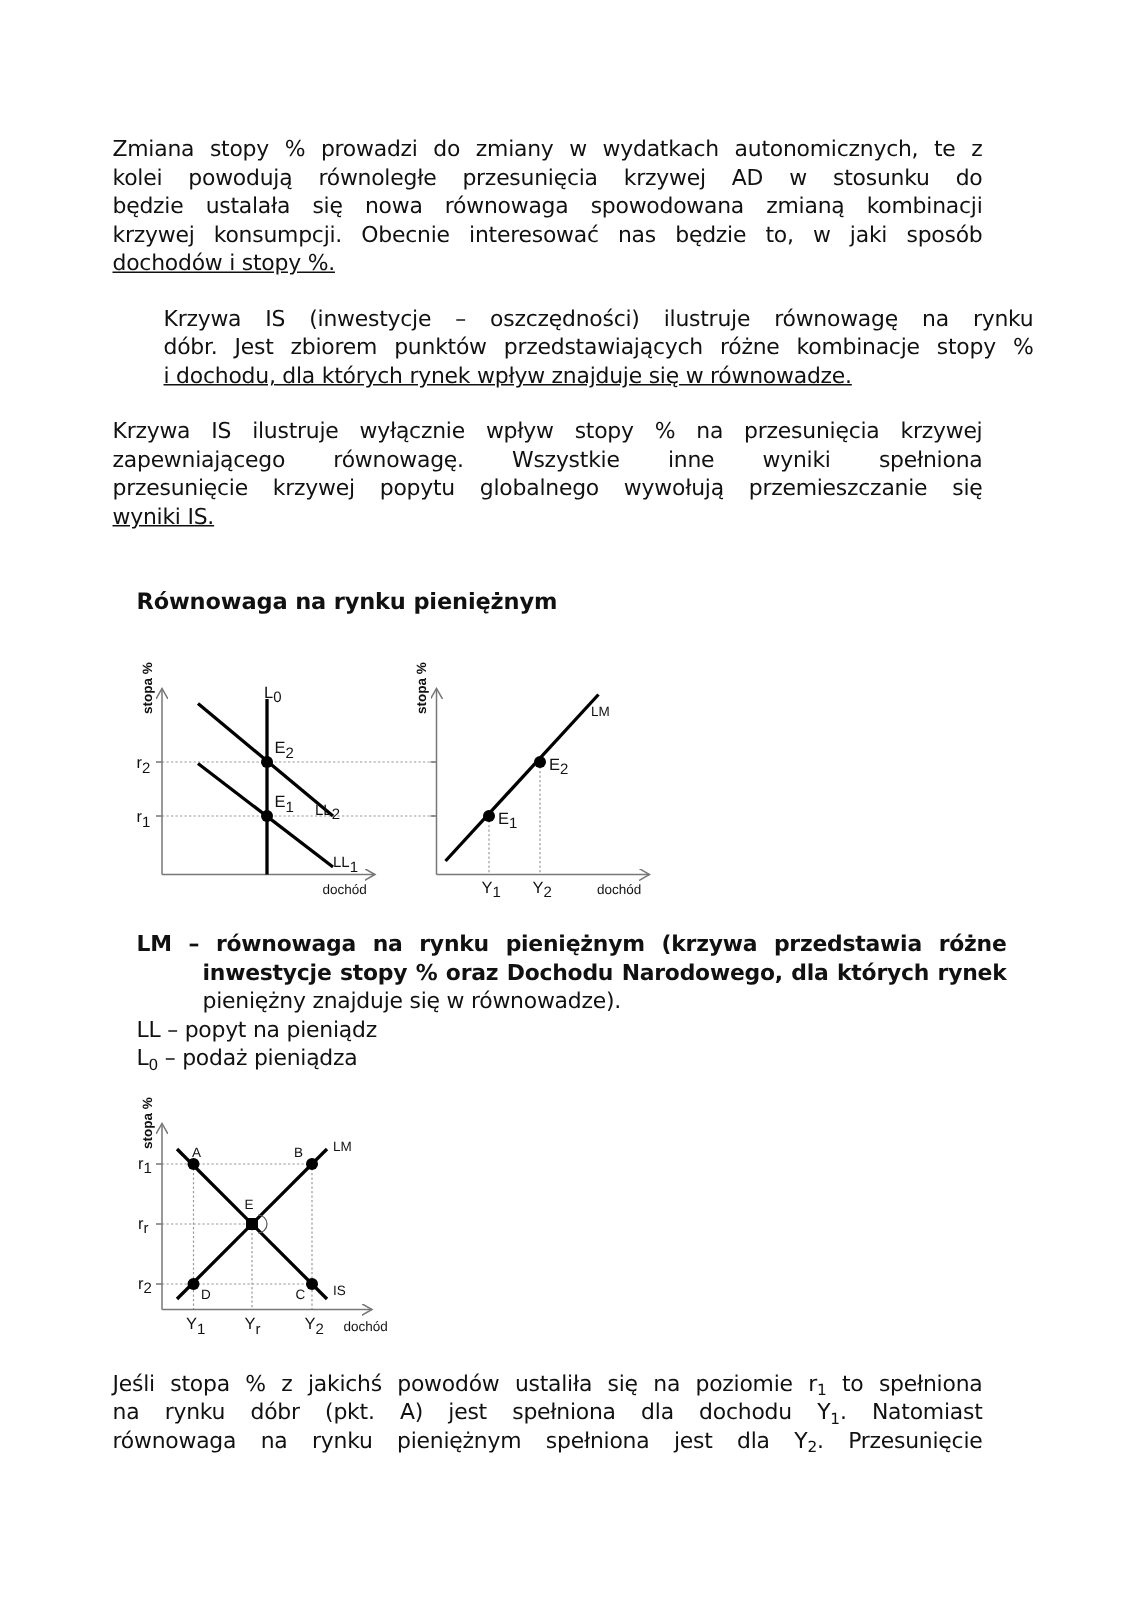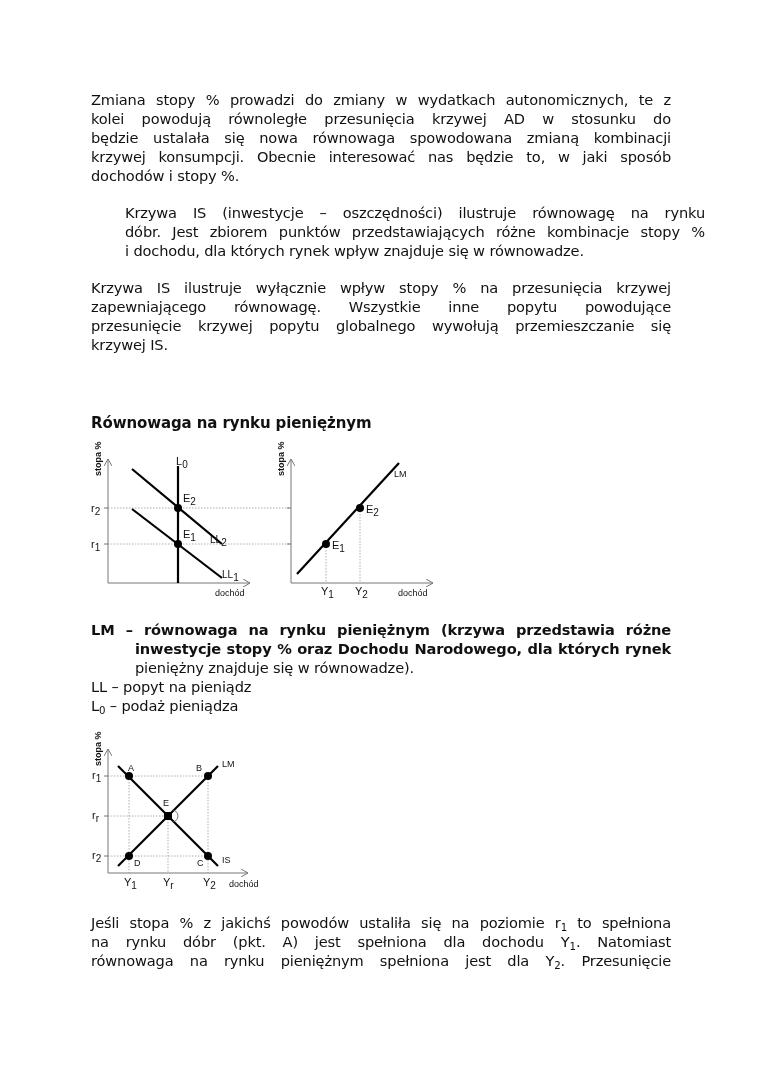--- a/index.html
+++ b/index.html
@@ -1,20 +1,20 @@
 <!DOCTYPE html>
 <html><head>
   <meta charset="utf-8">
   <style>
     html, body { margin: 0; padding: 0; background: #ffffff; }
     body { width: 760px; height: 1075px; position: relative; overflow: hidden; font-family: "DejaVu Sans", sans-serif; color: #111; }
-    .para { position: absolute; left: 91px; width: 580px; font-size: 14.6px; line-height: 19px; text-align: justify; letter-spacing: -0.15px; }
+    .para { position: absolute; left: 75px; width: 580px; font-size: 14.6px; line-height: 19px; text-align: justify; letter-spacing: -0.15px; }
     .para .ln { display: block; text-align: justify; text-align-last: justify; white-space: nowrap; }
-    .para .ln.last { text-align-last: left; }
-    .heading { position: absolute; left: 91px; top: 414px; font-size: 15px; font-weight: bold; letter-spacing: -0.1px; }
+    .para .ln.last { text-align-last: left; text-decoration: underline; }
+    .heading { position: absolute; left: 91px; top: 392px; font-size: 15px; font-weight: bold; letter-spacing: -0.1px; }
     .legend { position: absolute; left: 91px; width: 580px; font-size: 14.6px; line-height: 19px; letter-spacing: -0.15px; }
     .legend .row { display: block; white-space: nowrap; }
     .legend .indent { display: block; padding-left: 44px; white-space: nowrap; }
     .legend .justify { text-align: justify; text-align-last: justify; font-weight: bold; }
     svg.diagram { position: absolute; left: 0; top: 0; overflow: visible; }
     svg text { font-family: "Liberation Sans", sans-serif; fill: #111; }
     sub { font-size: 70%; vertical-align: -3px; line-height: 0; }
   </style>
 </head>
 <body>
@@ -28,23 +28,23 @@
 </div>
 
 <div class="para" style="top:203px;margin-left:34px;">
   <span class="ln">Krzywa IS (inwestycje – oszczędności) ilustruje równowagę na rynku</span>
   <span class="ln">dóbr. Jest zbiorem punktów przedstawiających różne kombinacje stopy %</span>
   <span class="ln last">i dochodu, dla których rynek wpływ znajduje się w równowadze.</span>
 </div>
 
 <div class="para" style="top:278px;">
   <span class="ln">Krzywa IS ilustruje wyłącznie wpływ stopy % na przesunięcia krzywej</span>
-  <span class="ln">zapewniającego równowagę. Wszystkie inne popytu powodujące</span>
+  <span class="ln">zapewniającego równowagę. Wszystkie inne wyniki spełniona</span>
   <span class="ln">przesunięcie krzywej popytu globalnego wywołują przemieszczanie się</span>
-  <span class="ln last">krzywej IS.</span>
+  <span class="ln last">wyniki IS.</span>
 </div>
 
 <div class="heading">Równowaga na rynku pieniężnym</div>
 
 <svg class="diagram" width="760" height="1075" viewBox="0 0 760 1075">
   <defs>
     <marker id="arr" markerWidth="8" markerHeight="8" refX="7" refY="4" orient="auto" markerUnits="userSpaceOnUse">
       <path d="M0,0 L7,4 L0,8" fill="none" stroke="#777" stroke-width="1"></path>
     </marker>
   </defs>

